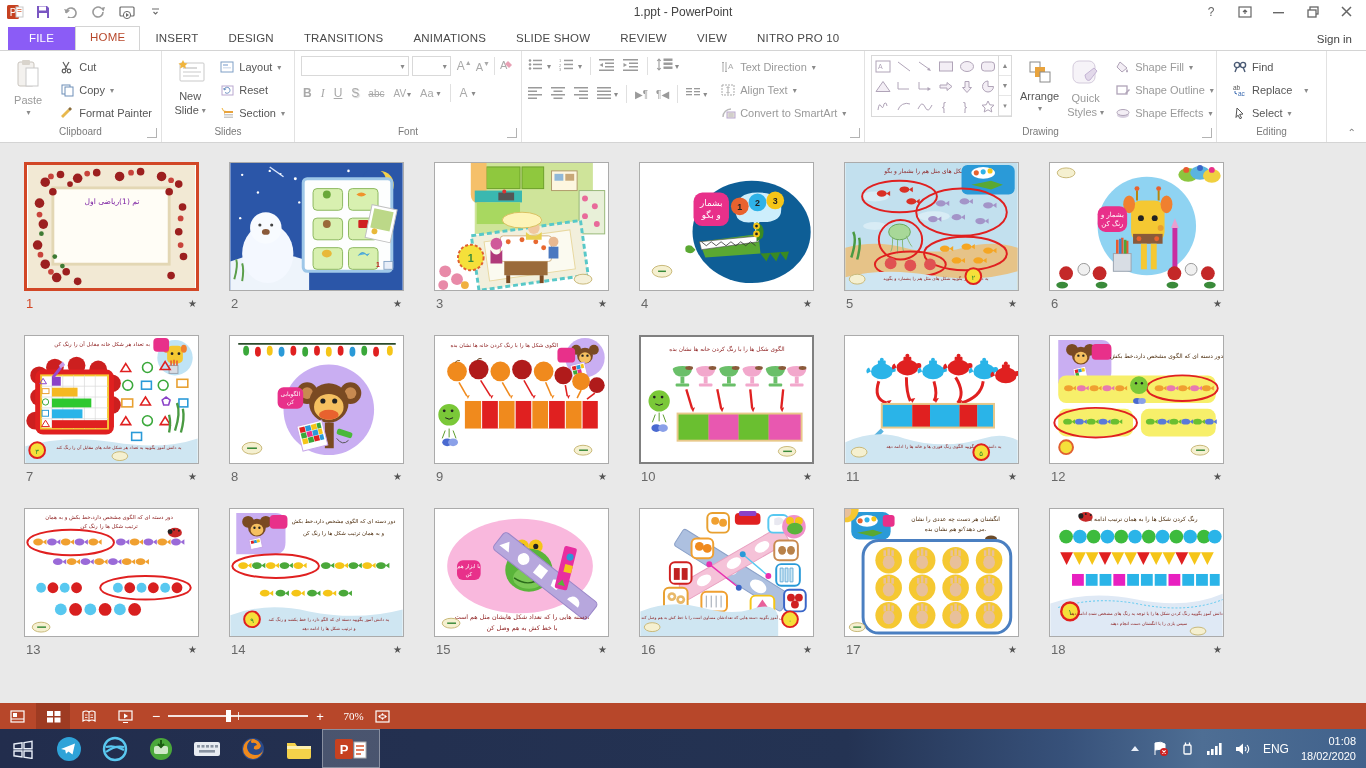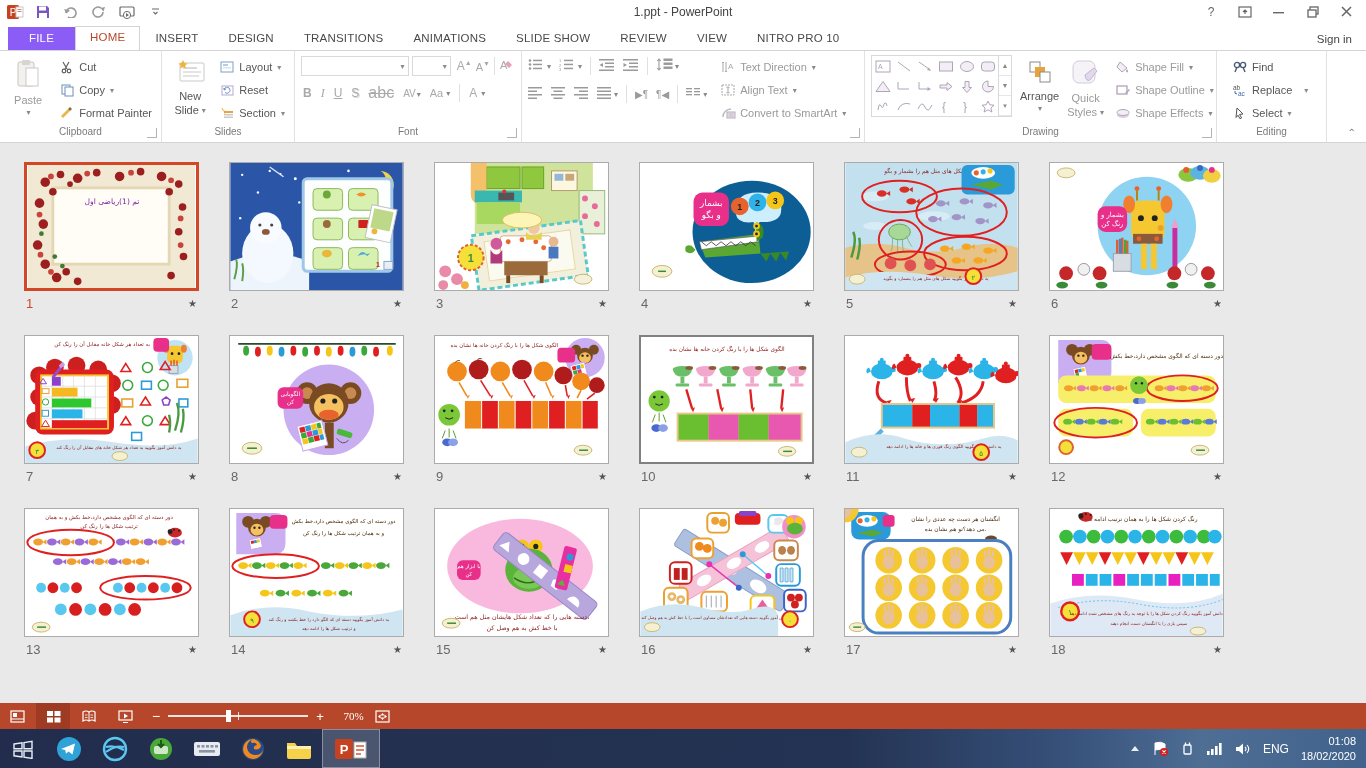--- a/index.html
+++ b/index.html
@@ -293,21 +293,21 @@
                   <text x="1" y="11" font-size="11" fill="#a9a9a9" font-family="Liberation Sans">A</text>
                   <path d="M9,3 l4,4 -3,3 -4,-4 z" fill="#e8a0b4"></path>
                 </svg></span>
           </span>
         </div>
         <div class="btnrow" style="gap:9px; padding-left:2px;">
           <span style="font-weight:bold">B</span>
           <span style="font-style:italic; font-family:'Liberation Serif',serif;">I</span>
           <span style="text-decoration:underline">U</span>
           <span style="text-shadow:1px 1px 1px #ccc">S</span>
-          <span style="text-decoration:line-through; font-size:16px;">abc</span>
+          <span style="text-decoration:line-through; font-size:10px;">abc</span>
           <span style="font-size:10px">AV<span class="caret">▾</span></span>
           <span style="font-size:11px">Aa</span>
             <span class="caret" style="margin-left:-6px">▾</span>
           <span class="vline"></span>
           <span style="font-size:12px">A</span>
             <span class="caret" style="margin-left:-5px">▾</span>
         </div>
       </div>
       <div class="rgroup-label">
           <span>Font</span>

